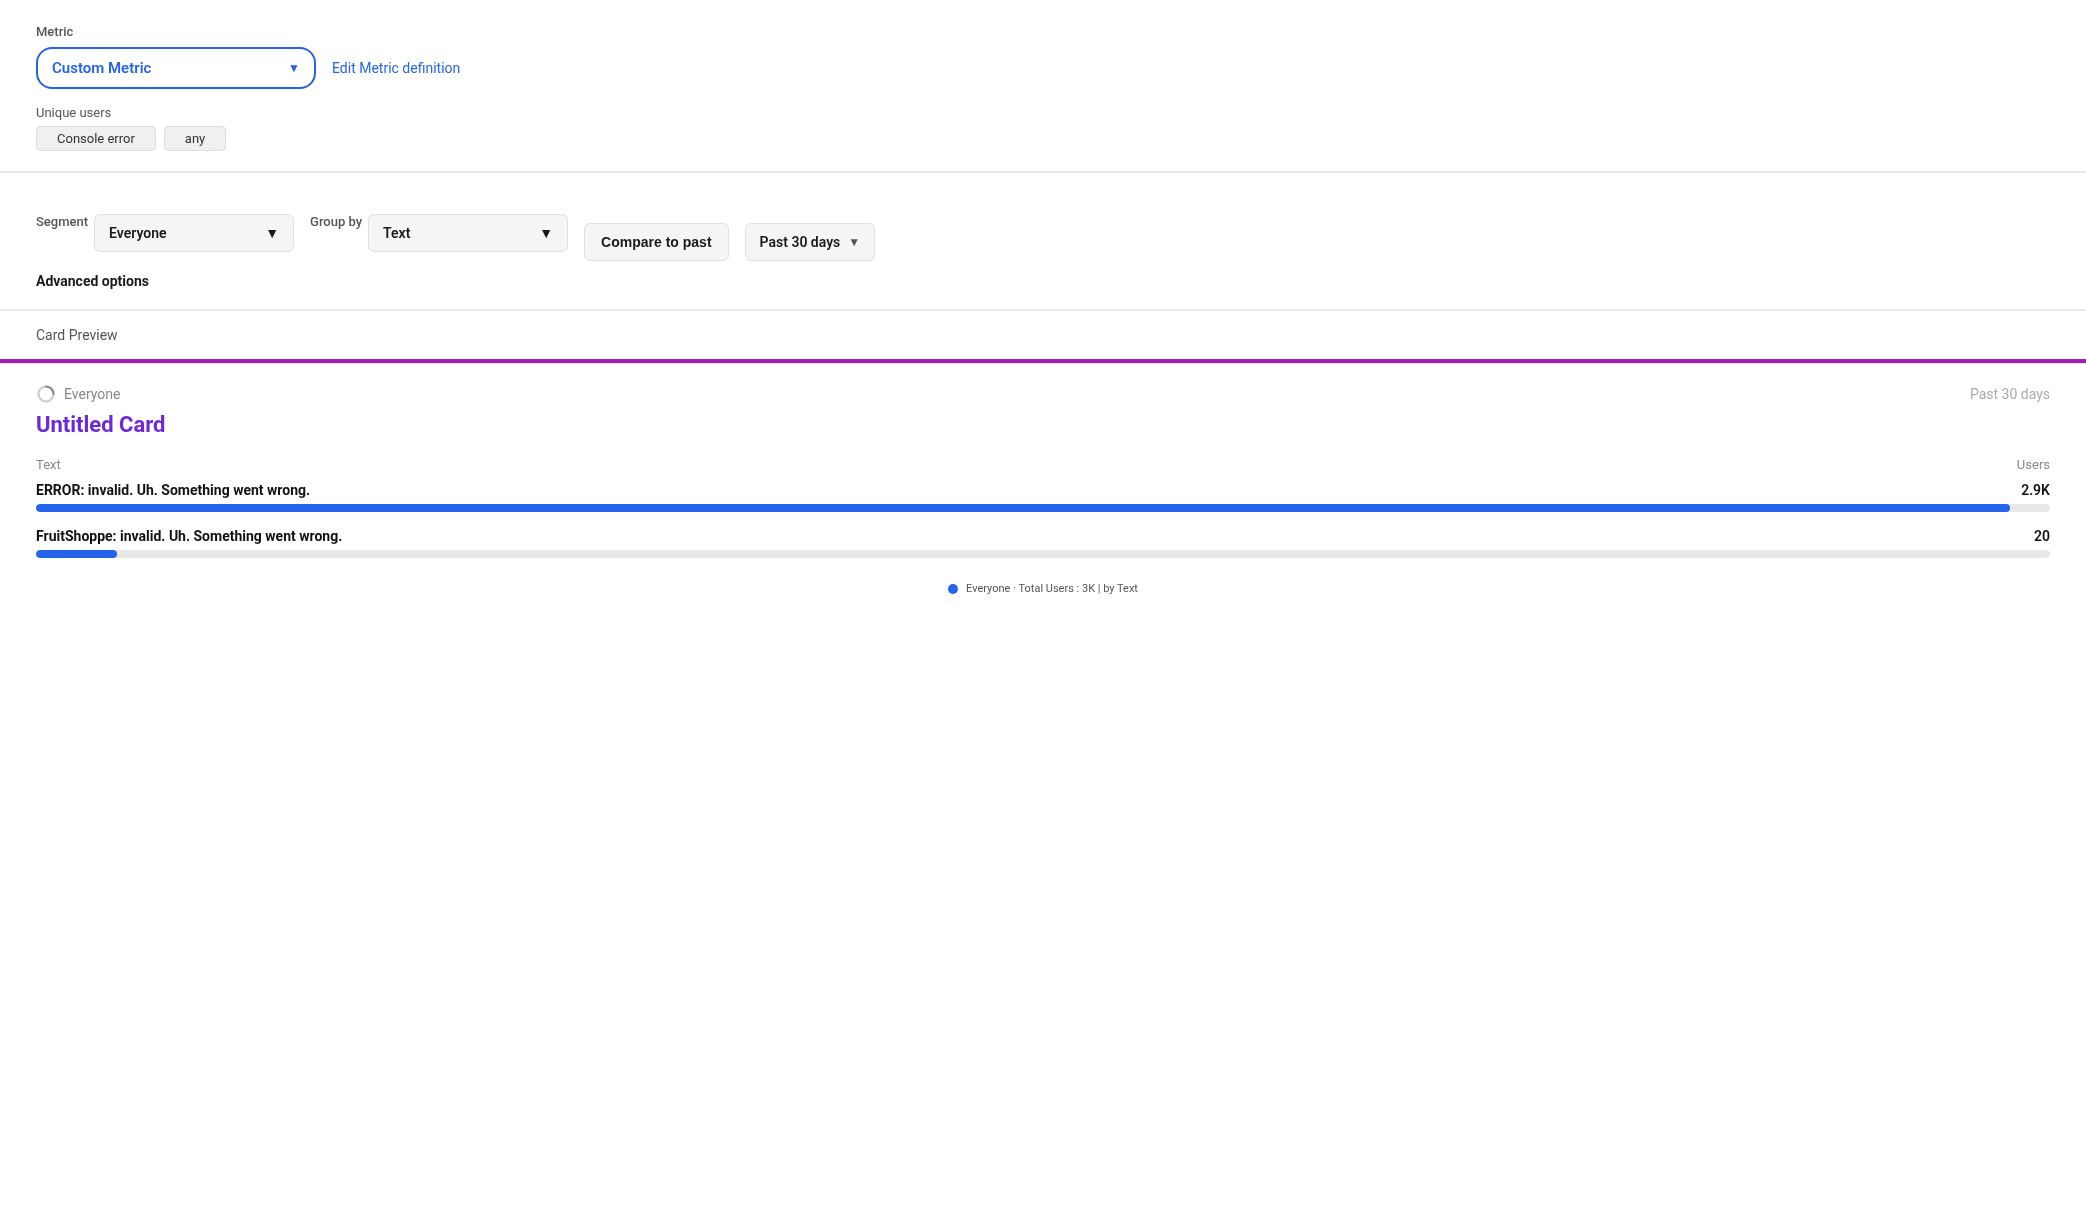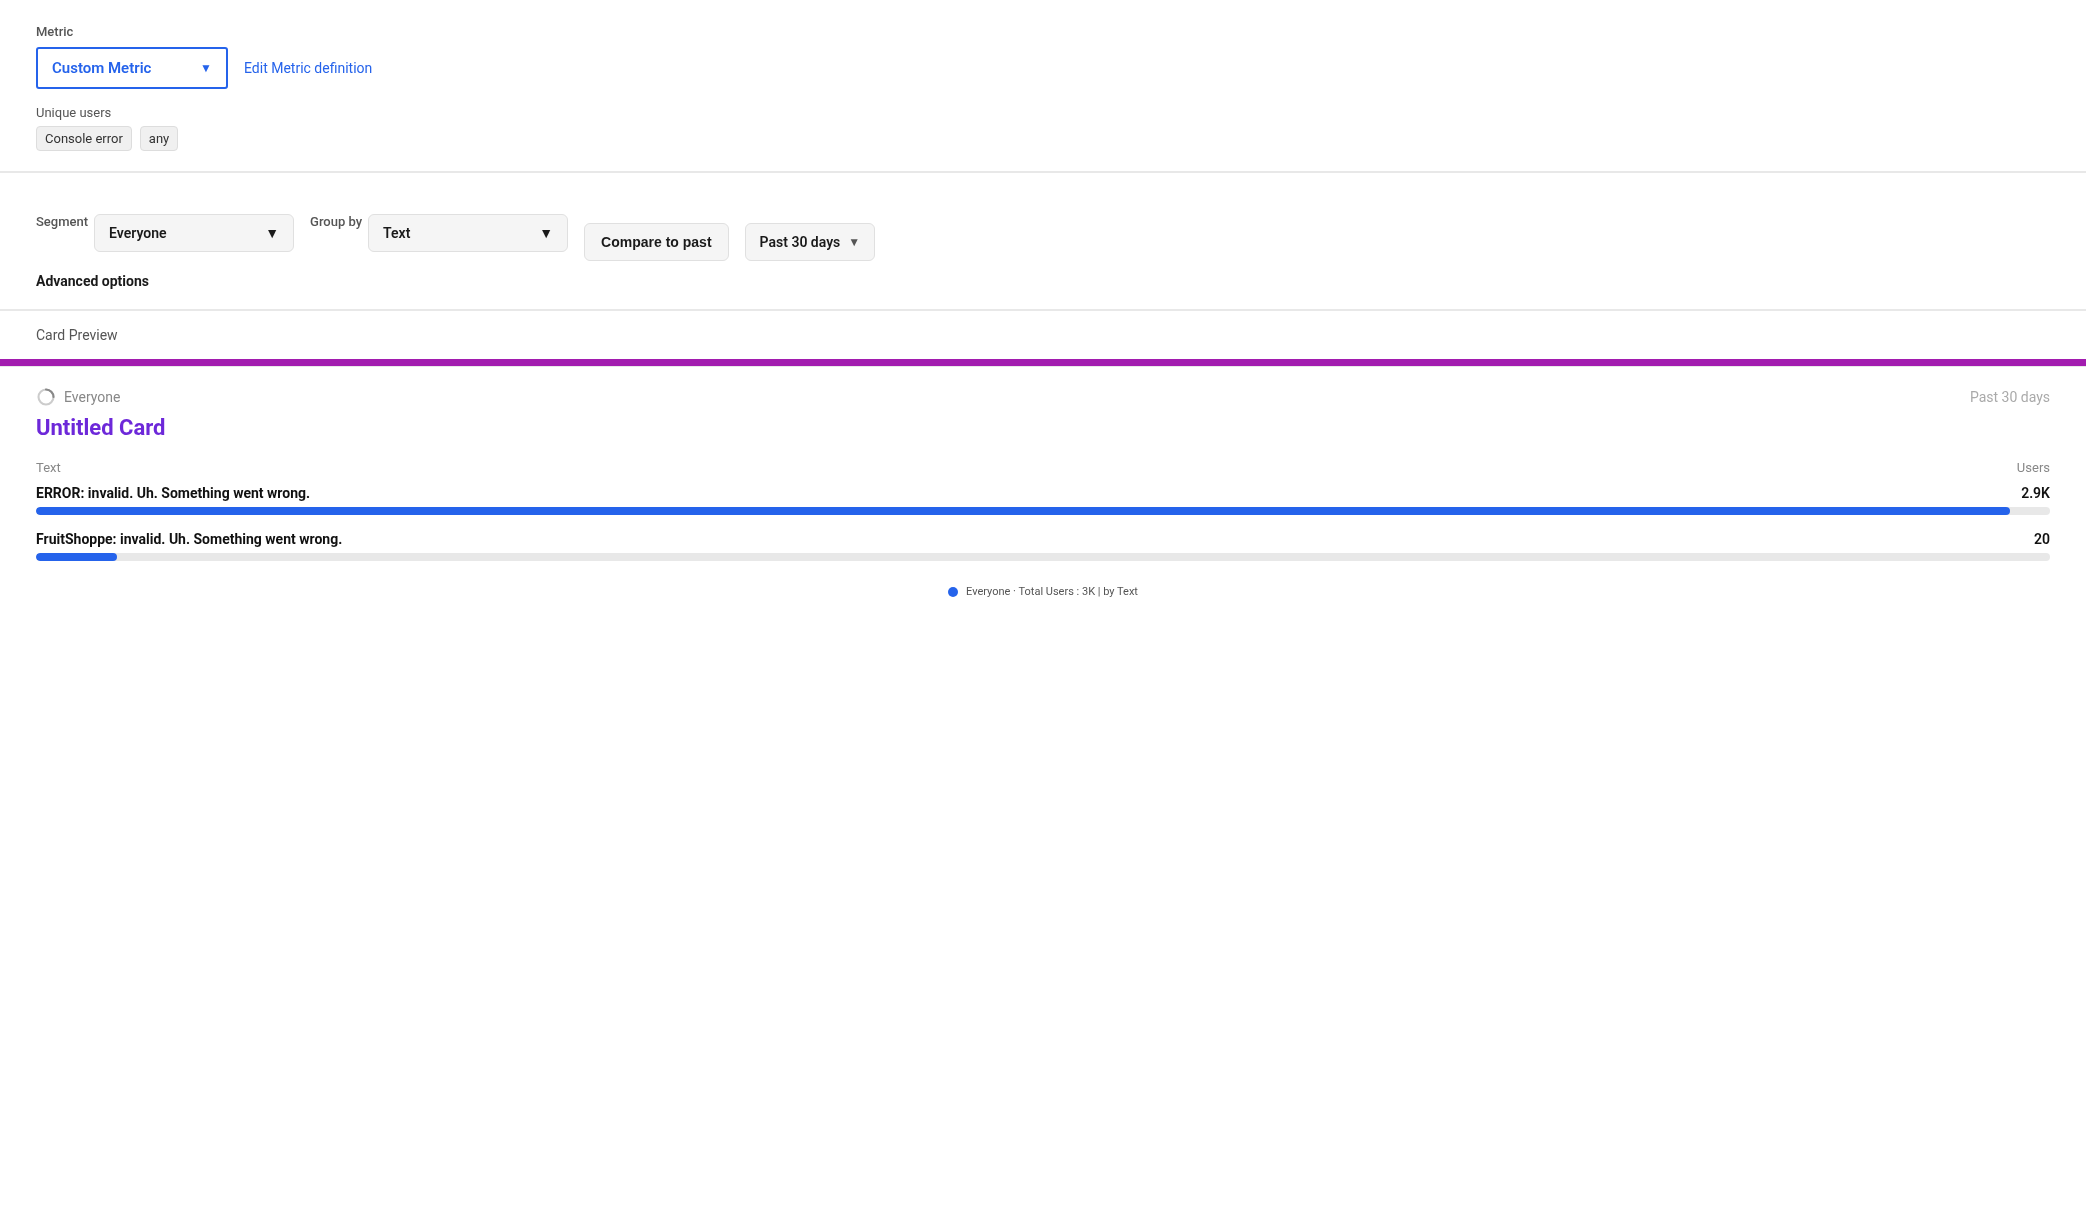--- a/index.html
+++ b/index.html
@@ -27,23 +27,23 @@
       align-items: center;
       gap: 16px;
       margin-bottom: 16px;
     }
 
     .metric-select {
       display: flex;
       align-items: center;
       justify-content: space-between;
       border: 2px solid #2563eb;
-      border-radius: 3px;
+      border-radius: 16px;
       padding: 10px 14px;
-      width: 192px;
+      width: 280px;
       cursor: pointer;
       background: #fff;
     }
 
     .metric-select-text {
       color: #2563eb;
       font-weight: 600;
       font-size: 15px;
     }
 
@@ -67,21 +67,21 @@
 
     .tags-row {
       display: flex;
       gap: 8px;
     }
 
     .tag {
       background: #f0f0f0;
       border: 1px solid #ddd;
       border-radius: 4px;
-      padding: 4px 8px;
+      padding: 4px 20px;
       font-size: 13px;
       color: #333;
     }
 
     .segment-section {
       padding: 20px 36px 20px;
       border-bottom: 1px solid #e8e8e8;
     }
 
     .segment-row {
@@ -164,21 +164,21 @@
 
     .advanced-options {
       font-weight: 700;
       font-size: 14px;
       color: #1a1a1a;
       cursor: pointer;
     }
 
     .card-preview-header {
       padding: 16px 36px;
-      border-bottom: 7px solid #a21caf;
+      border-bottom: 4px solid #a21caf;
       font-size: 14px;
       color: #555;
     }
 
     .card-preview-body {
       padding: 20px 36px 30px;
     }
 
     .card-header-row {
       display: flex;

